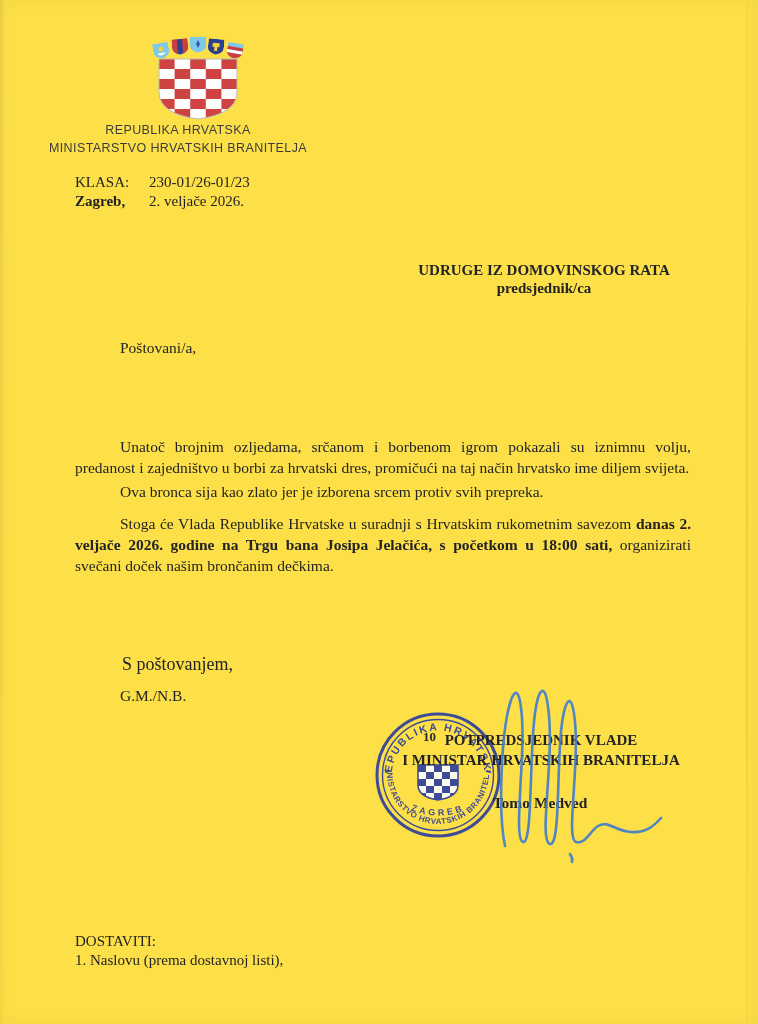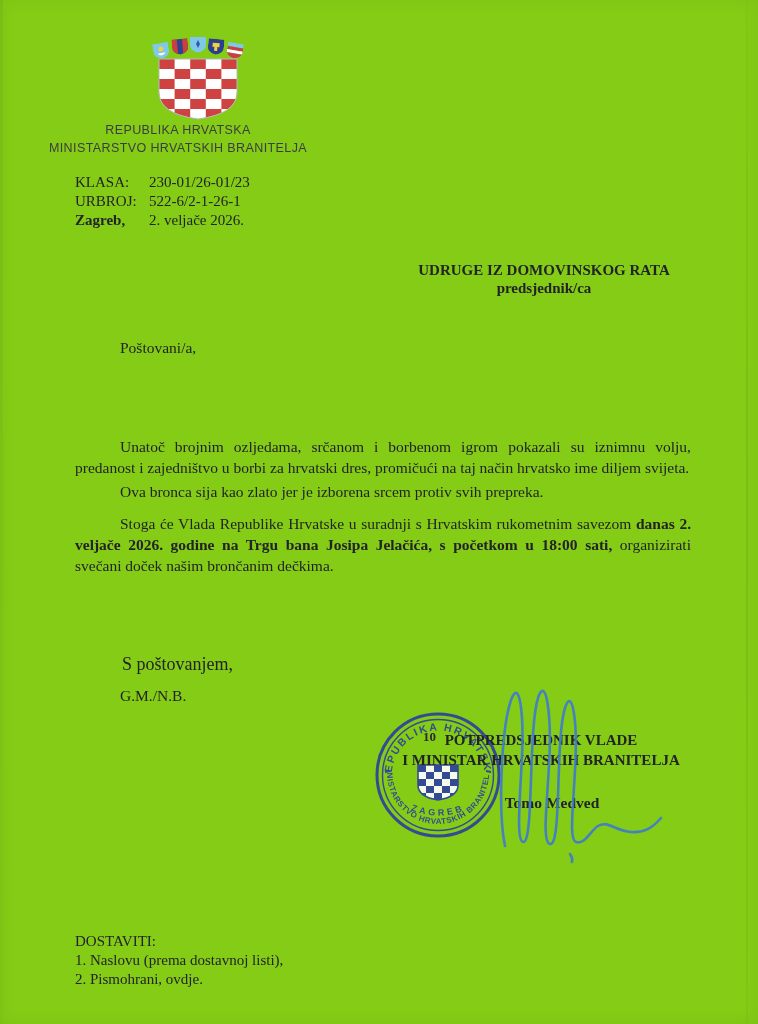--- a/index.html
+++ b/index.html
@@ -1,19 +1,19 @@
 <!DOCTYPE html>
 <html><head>
 <meta charset="utf-8">
 <style>
   html,body{margin:0;padding:0;background:#e8e8e8;}
   .page{
     position:relative;
     width:758px;height:1024px;
-    background:#84cc16;
+    background:#fde047;
     overflow:hidden;
     font-family:"Liberation Serif", serif;
     color:#232327;
     box-shadow:inset 0 0 18px rgba(0,0,0,.05);
   }
   .edge-r{position:absolute;right:10px;top:0;width:2px;height:100%;
     background:linear-gradient(180deg,rgba(0,0,0,.02),rgba(0,0,0,.07),rgba(0,0,0,.03));}
   .edge-l{position:absolute;left:0;top:0;width:3px;height:100%;
     background:linear-gradient(180deg,rgba(0,0,0,.05),rgba(0,0,0,.02));}
 
@@ -49,21 +49,21 @@
   .closing{position:absolute;left:122px;top:654px;font-size:18px;}
   .initials{position:absolute;left:120px;top:687px;font-size:15.5px;}
 
   .stamp{position:absolute;left:374px;top:711px;opacity:.92;}
   .stamp-number{position:absolute;left:423px;top:729px;font-size:13px;font-weight:bold;
     color:#2a2a36;}
 
   .sigtitle{position:absolute;left:390px;top:730px;width:302px;text-align:center;
     font-weight:bold;font-size:15px;line-height:20px;}
   .signame{position:absolute;left:390px;top:794px;width:300px;text-align:center;
-    font-weight:bold;font-size:15.5px;padding-left:12px;}
+    font-weight:bold;font-size:15.5px;}
   .sigink{position:absolute;left:478px;top:668px;}
 
   .footer{position:absolute;left:75px;top:932px;font-size:15px;line-height:18px;}
   .footer .ft{margin-bottom:1px;}
 </style>
 </head>
 <body>
 
 <div class="page">
   <div class="edge-l"></div>
@@ -134,24 +134,20 @@
     <div>REPUBLIKA HRVATSKA</div>
     <div>MINISTARSTVO HRVATSKIH BRANITELJA</div>
   </div>
 
   <div class="refblock">
     <div class="refrow">
       <span class="reflabel">KLASA:</span>
       <span class="refvalue">230-01/26-01/23</span>
     </div>
     <div class="refrow">
-      <span class="reflabel">URBROJ:</span>
-      <span class="refvalue">522-6/2-1-26-1</span>
-    </div>
-    <div class="refrow">
       <span class="reflabel" style="font-weight:bold">Zagreb,</span>
       <span class="refvalue">2. veljače 2026.</span>
     </div>
   </div>
 
   <div class="recipient">
     <div class="r1">UDRUGE IZ DOMOVINSKOG RATA</div>
     <div class="r2">predsjednik/ca</div>
   </div>
 
@@ -237,15 +233,14 @@
                C 107 177, 112 163, 120 158
                C 130 152, 137 163, 153 164
                C 168 165, 176 158, 183 150"></path>
       <path d="M 92 186 q 3 4 2 8"></path>
     </g>
   </svg>
 
   <div class="footer">
     <div class="ft">DOSTAVITI:</div>
     <div class="ft">1. Naslovu (prema dostavnoj listi),</div>
-    <div class="ft">2. Pismohrani, ovdje.</div>
   </div>
 </div>
 
 </body></html>

